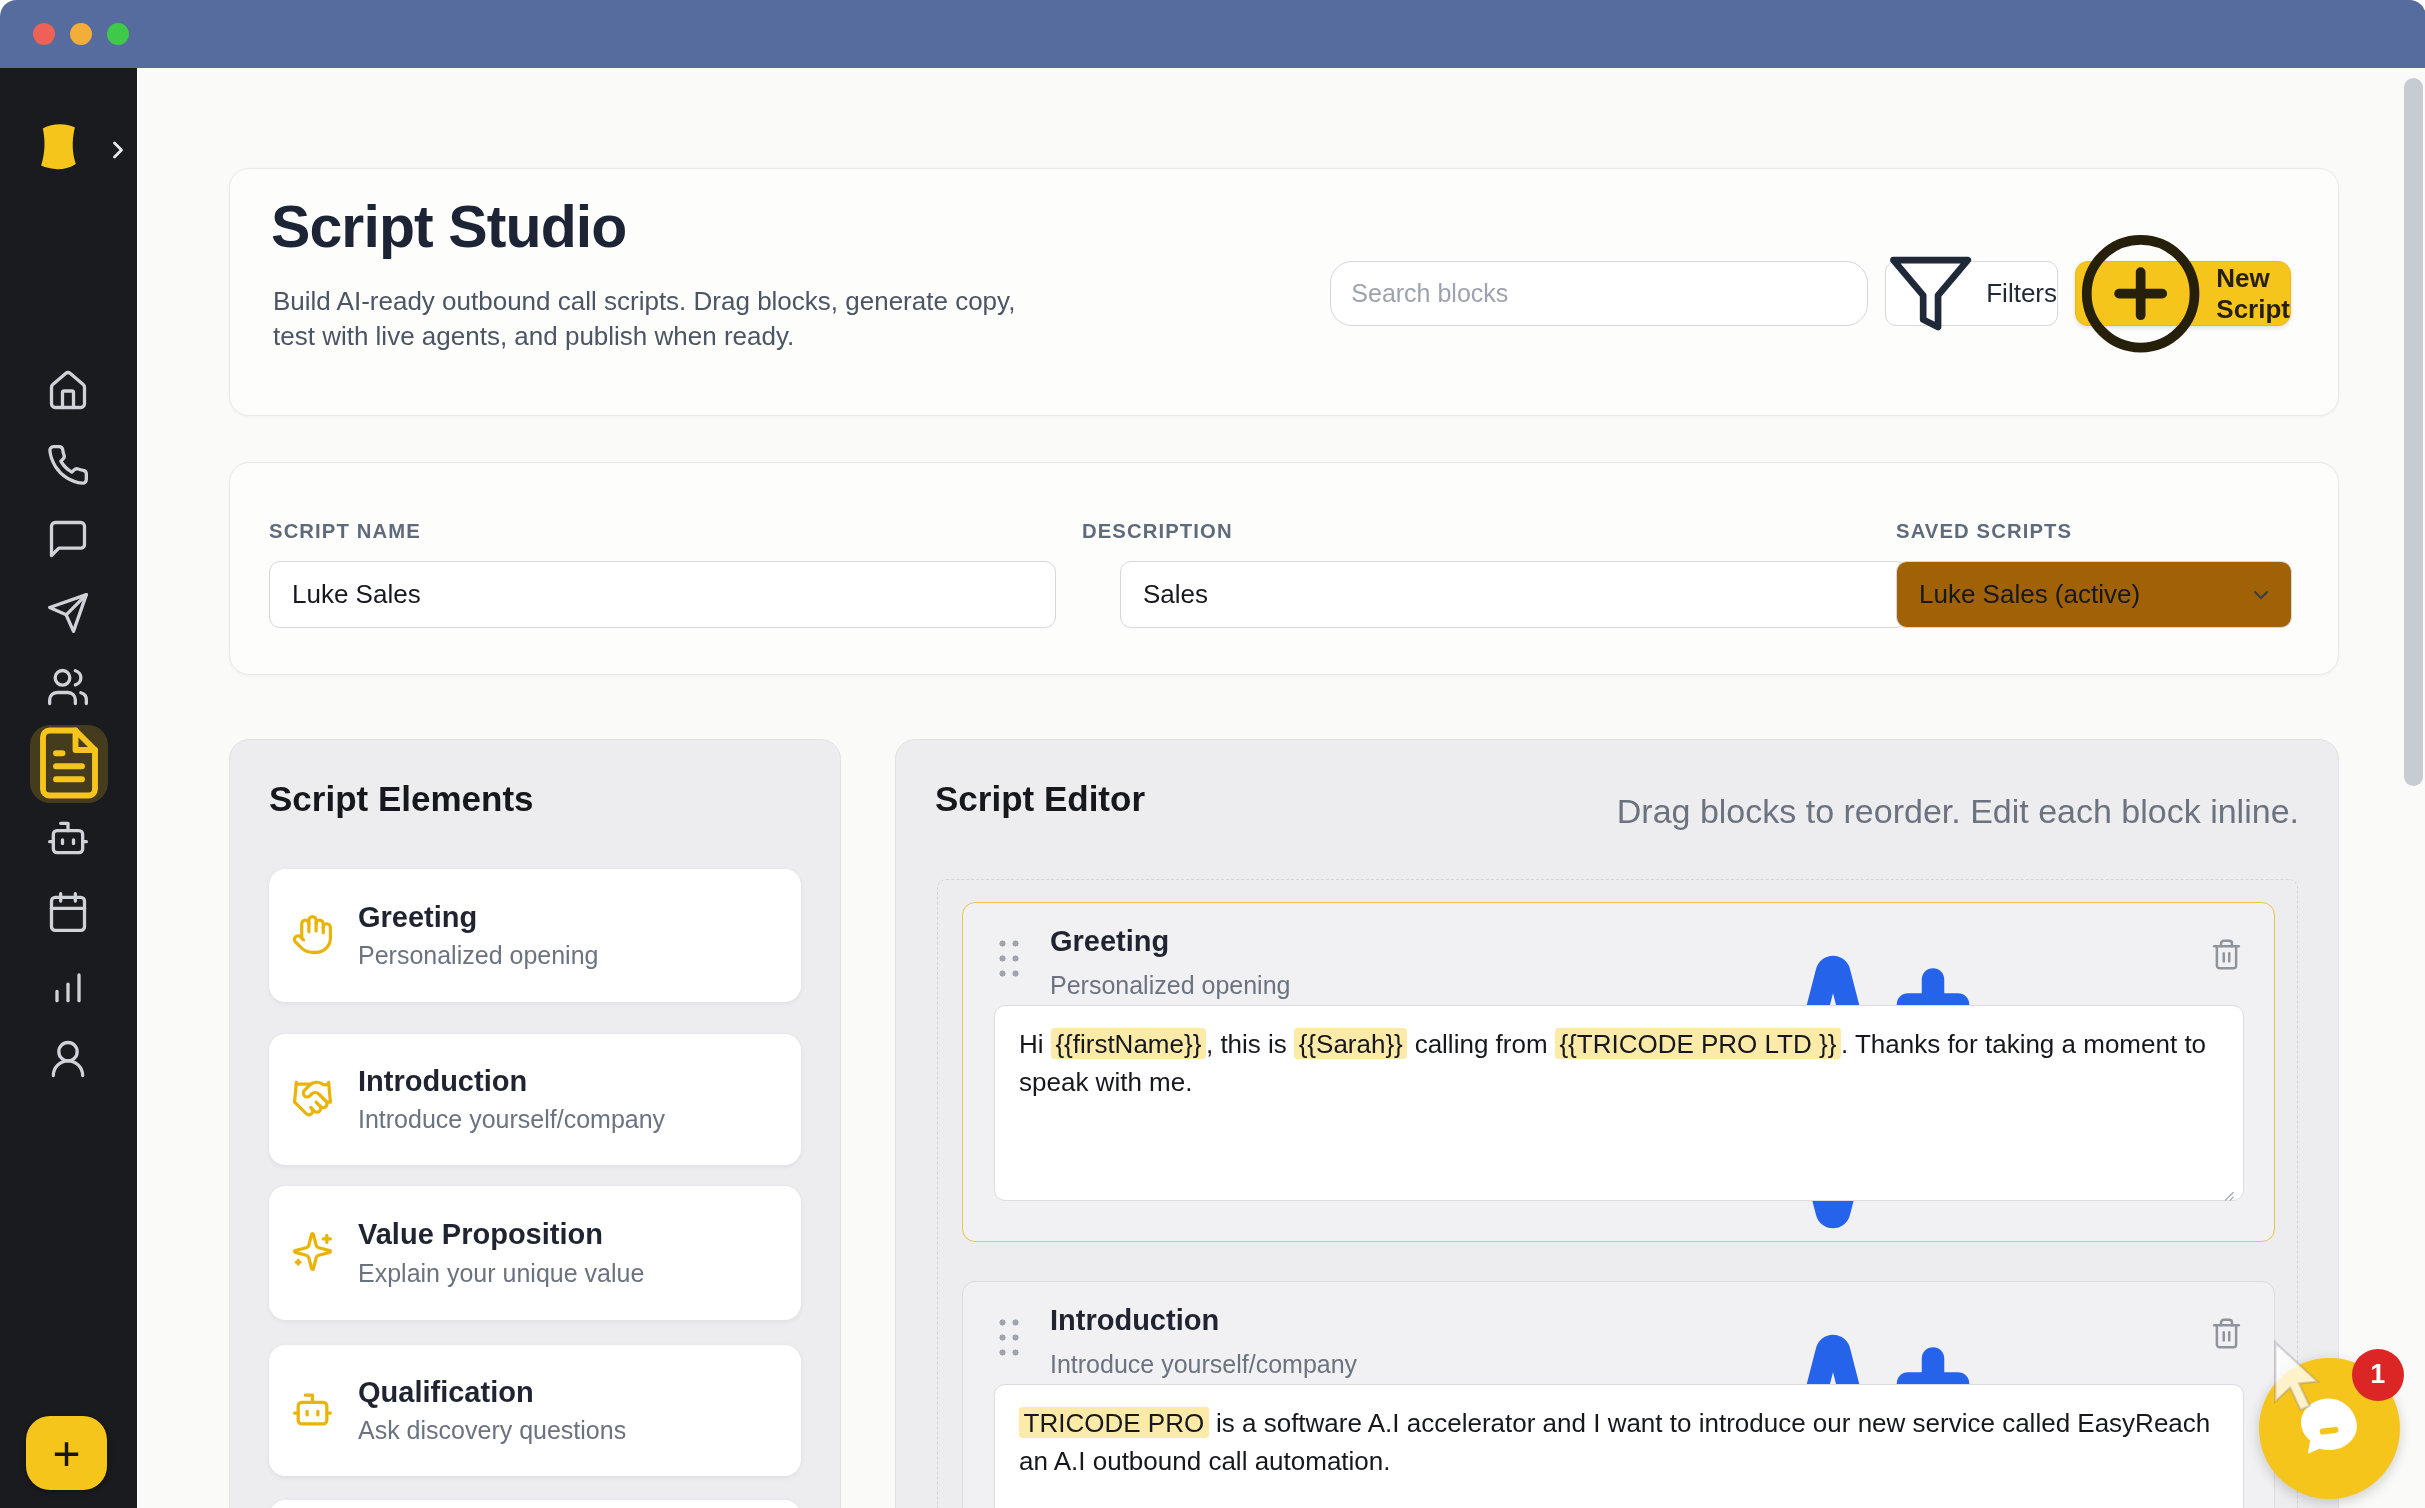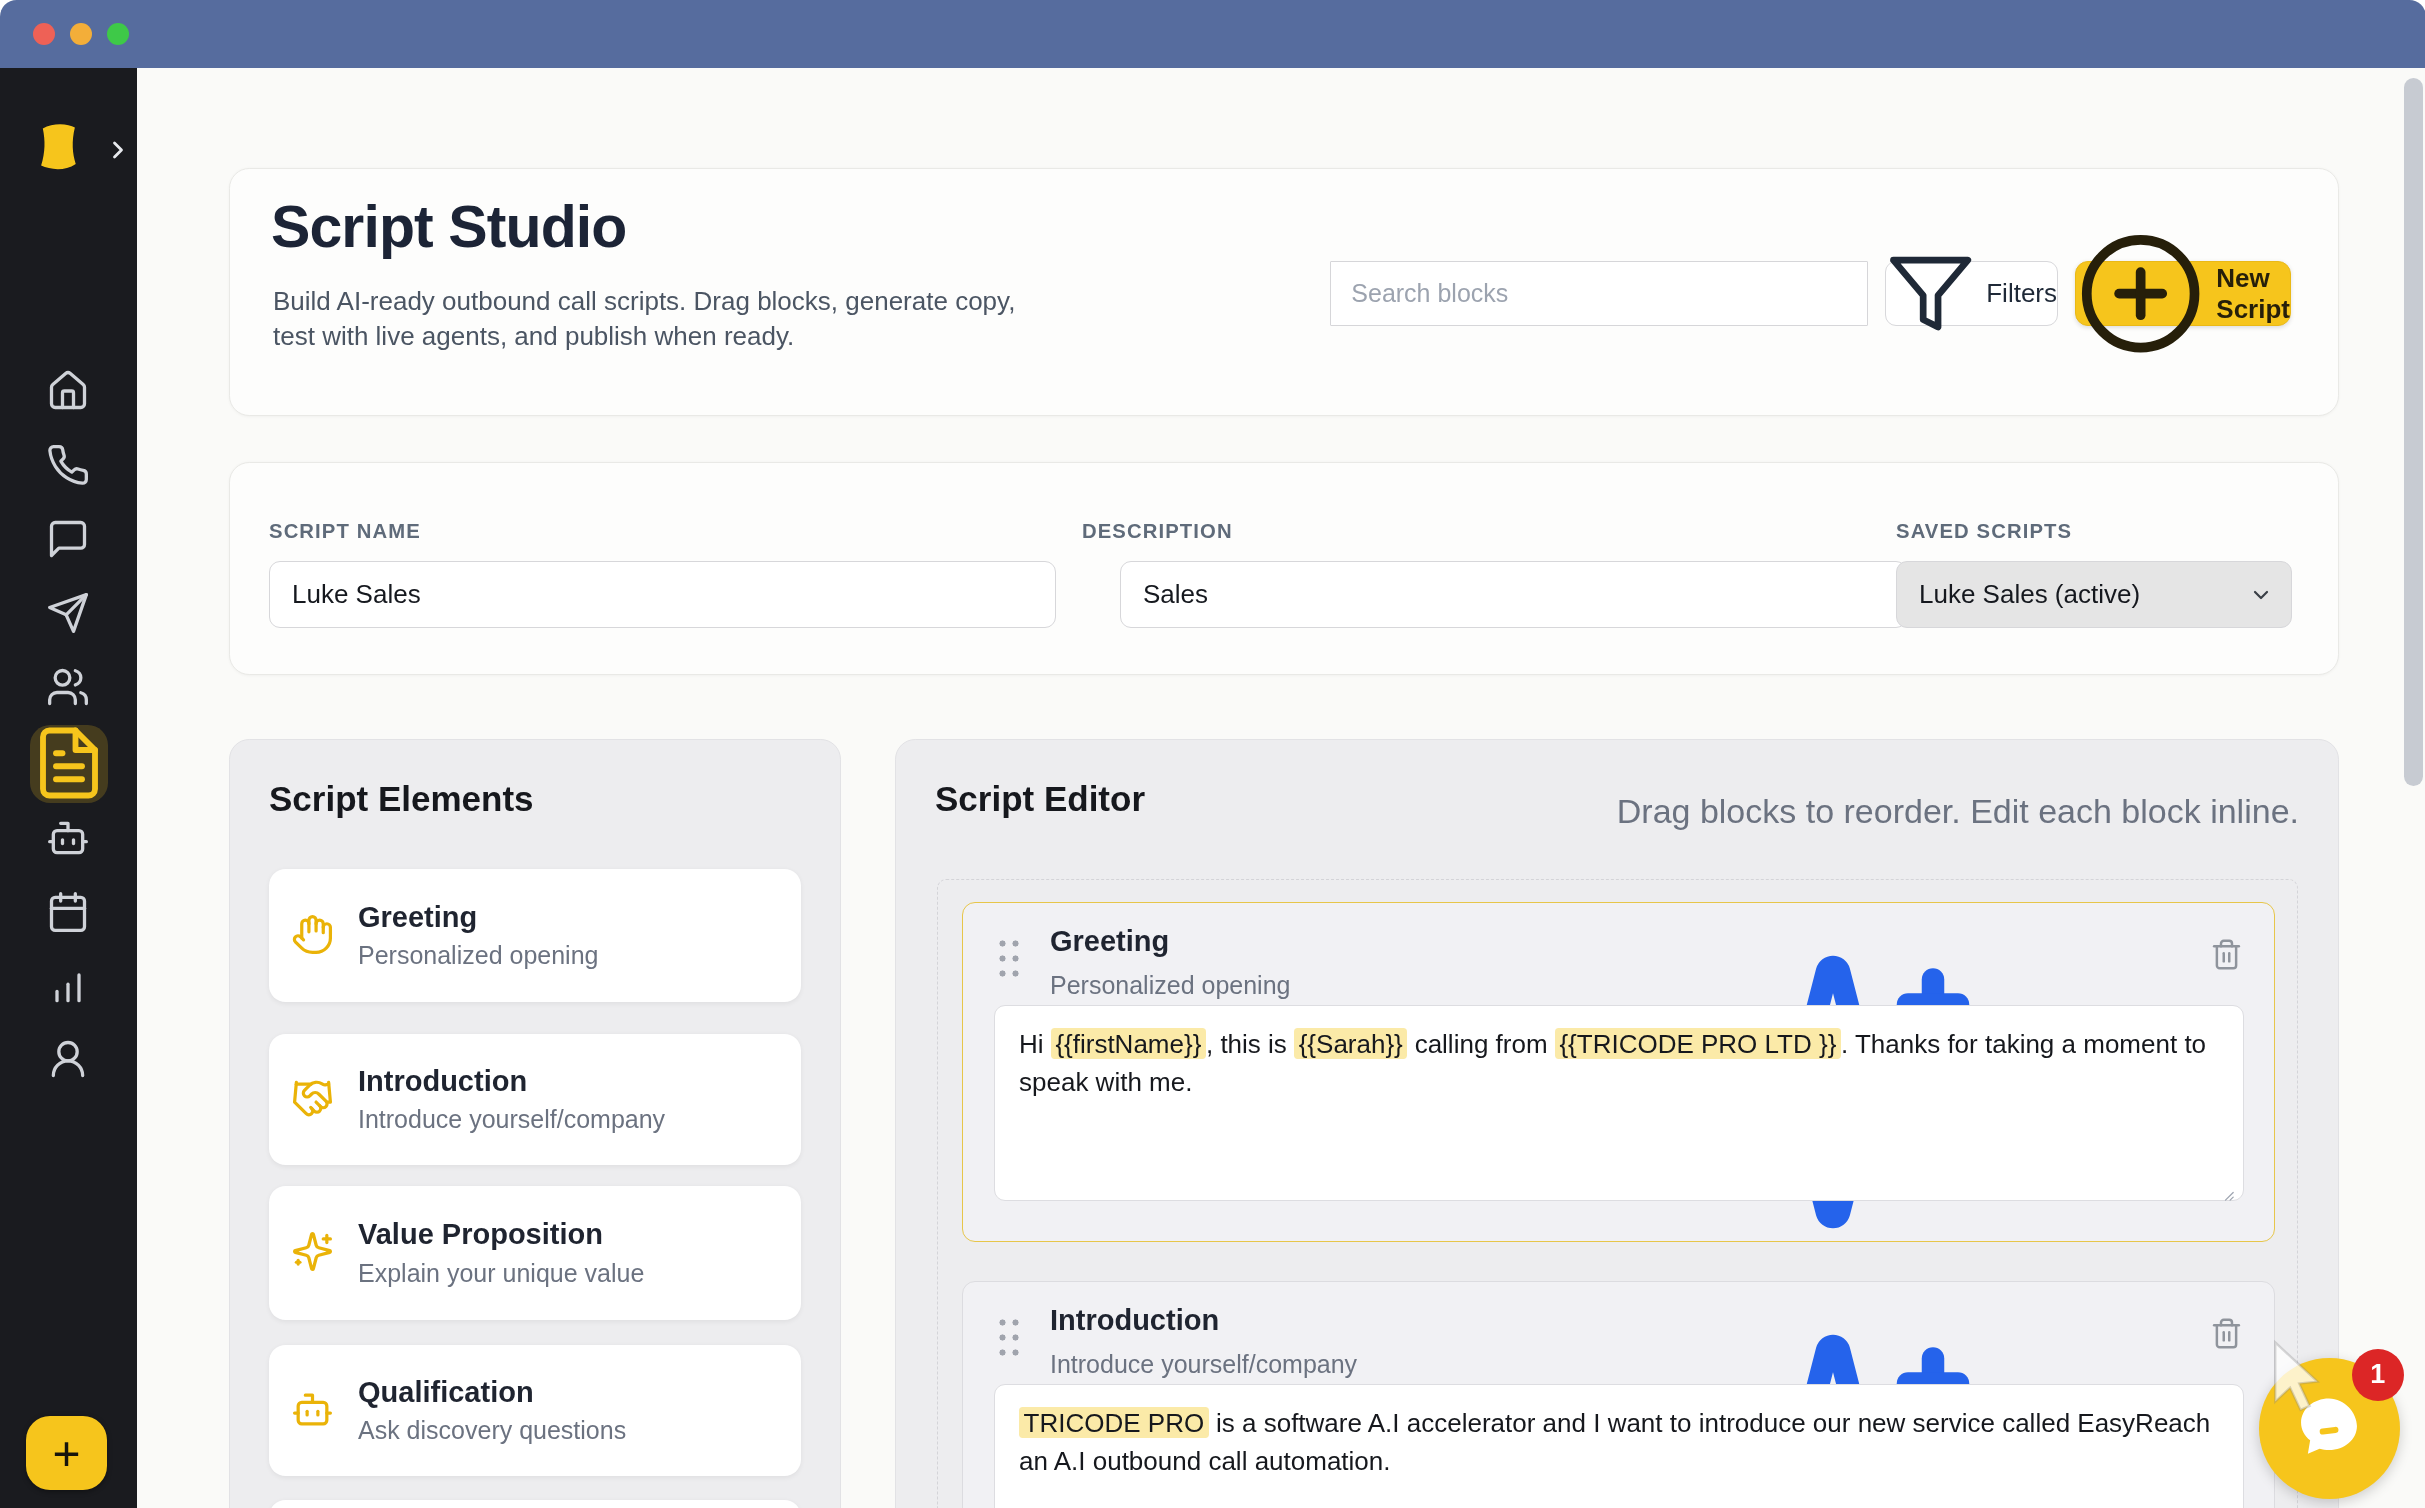--- a/index.html
+++ b/index.html
@@ -23,37 +23,37 @@
   .n0{top:302px}.n1{top:376px}.n2{top:450px}.n3{top:524px}.n4{top:598px}
   .n5{top:657px}.n6{top:749px}.n7{top:823px}.n8{top:897px}.n9{top:970px}
   .add-btn{position:absolute;left:26px;top:1348px;width:81px;height:74px;border-radius:24px;background:#f6c51c;color:#17150c;
     display:flex;align-items:center;justify-content:center;font-size:48px;font-weight:400;box-shadow:0 1.8px 5.5px rgba(0,0,0,.35);}
   
   .main{position:relative;flex:1;background:#fafaf8;}
   .card{position:absolute;background:#fdfdfc;border:0.9px solid #e9e9e6;border-radius:20.3px;box-shadow:0 0.9px 2.8px rgba(0,0,0,.04);}
   .header-card{left:92px;top:100px;width:2108px;height:246px;text-decoration:underline;}
   .page-title{position:absolute;left:41px;top:24px;font-size:59px;font-weight:700;color:#1c2436;letter-spacing:-0.9px;}
   .page-subtitle{position:absolute;left:43px;top:115px;width:749px;font-size:26px;line-height:35px;color:#4b5563;}
-  .search{position:absolute;left:1100px;top:92px;width:538px;height:65px;border:0.9px solid #d6d6d9;border-radius:1px;background:#fff;
+  .search{position:absolute;left:1100px;top:92px;width:538px;height:65px;border:0.9px solid #d6d6d9;border-radius:22px;background:#fff;
     font-size:25px;color:#15181e;padding:0 20.3px;box-sizing:border-box;font-family:"Liberation Sans",sans-serif;outline:none;}
   .search::placeholder{color:#9ca3af;}
   .btn{position:absolute;top:92px;height:65px;display:flex;align-items:center;justify-content:center;gap:11px;border-radius:11px;box-sizing:border-box;}
   .filters-btn{left:1655px;width:173px;background:#fff;border:0.9px solid #d8d8db;color:#1f2937;font-size:26px;}
   .filters-btn svg{width:24px;height:24px;}
   .new-script-btn{left:1845px;width:216px;background:#f6c51c;border:0.9px solid #eab916;color:#261f0a;font-size:26px;font-weight:600;border-radius:13px;box-shadow:0 1.8px 4.6px rgba(0,0,0,.12);justify-content:flex-end;}
   .new-script-btn svg{width:26px;height:26px;}
   
   .meta-card{left:92px;top:394px;width:2108px;height:211px;}
   .meta-label{position:absolute;top:57px;font-size:20.3px;font-weight:700;letter-spacing:1.1px;color:#5f6b7a;}
   .meta-input{position:absolute;top:98px;height:67px;border:0.9px solid #d7d7da;border-radius:11px;background:#fff;
     font-size:26px;color:#15181e;padding:0 22px;box-sizing:border-box;font-family:"Liberation Sans",sans-serif;outline:none;}
   .l-name{left:39px}.l-desc{left:852px}.l-saved{left:1666px}
   .i-name{left:39px;width:787px;}
   .i-desc{left:852px;width:787px;margin-left:38px;}
-  .select{position:absolute;left:1666px;top:98px;width:396px;height:67px;border:0.9px solid #d7d7da;border-radius:11px;background:#e5e5e5;
+  .select{position:absolute;left:1666px;top:98px;width:396px;height:67px;border:0.9px solid #d7d7da;border-radius:11px;background:#a16207;
     display:flex;align-items:center;justify-content:space-between;padding:0 18.5px 0 22px;box-sizing:border-box;font-size:26px;color:#15181e;gap:24px;}
   .select svg{width:24px;height:24px;color:#3a3f46;}
   
   .panel{position:absolute;top:671px;height:906px;background:#ededef;border:0.9px solid #e2e2e5;border-radius:20.3px;}
   .elements-panel{left:92px;width:610px;}
   .editor-panel{left:758px;width:1442px;}
   .panel-title{position:absolute;left:39px;top:39px;font-size:35px;font-weight:700;color:#16181d;}
   .editor-hint{position:absolute;right:39px;top:52px;font-size:34px;color:#6b7280;}
   
   .el-card{position:absolute;left:39px;width:532px;background:#fff;border-radius:16.6px;box-shadow:0 1.8px 5.5px rgba(0,0,0,.06);

